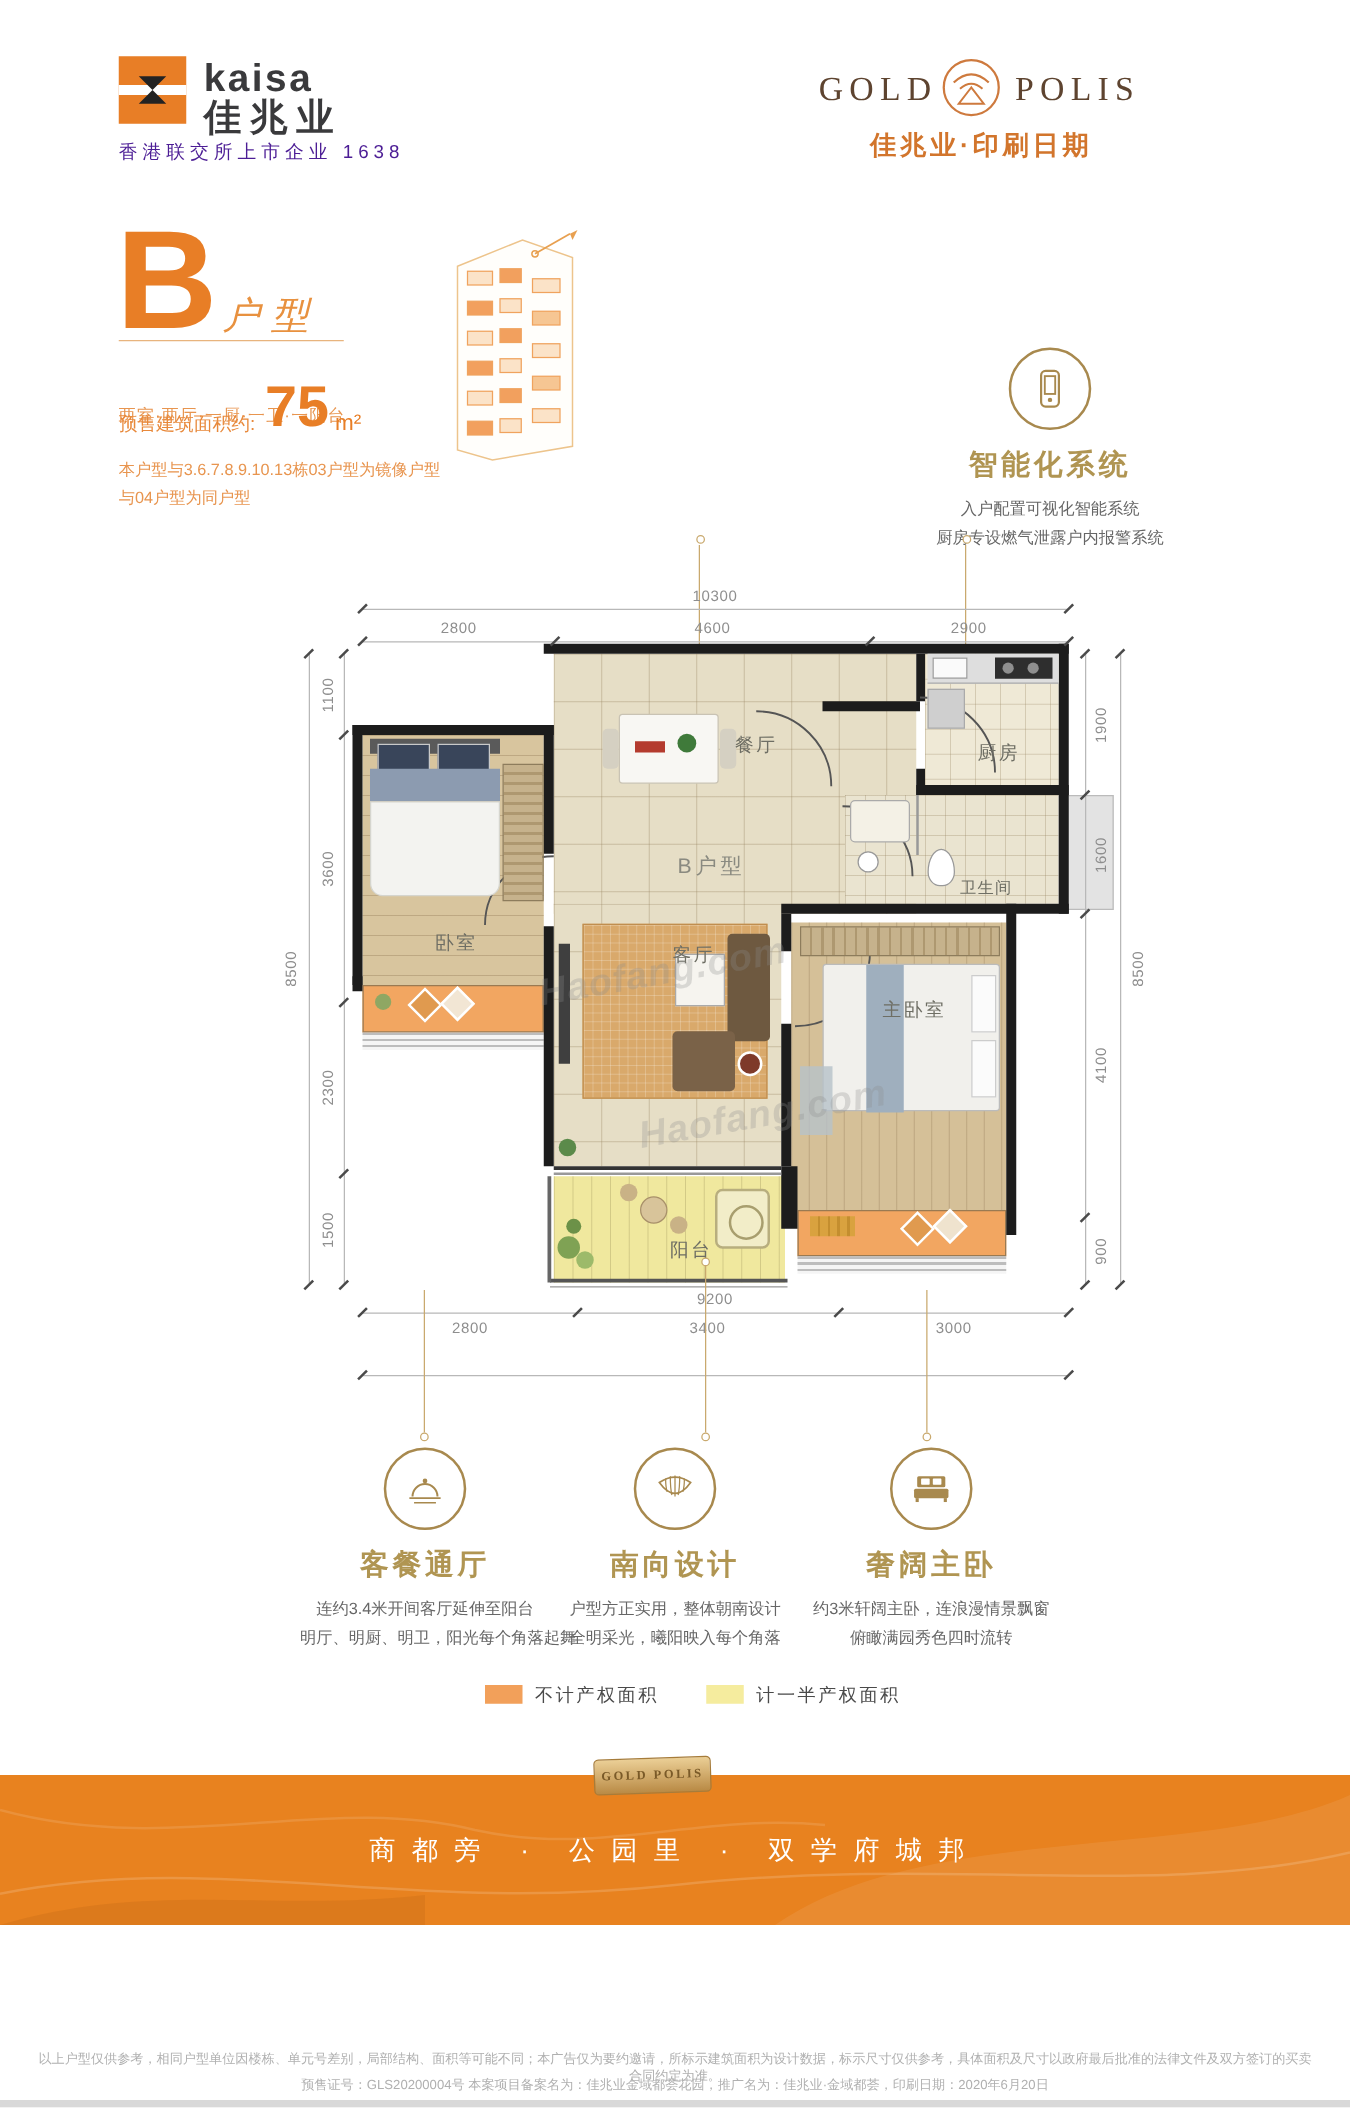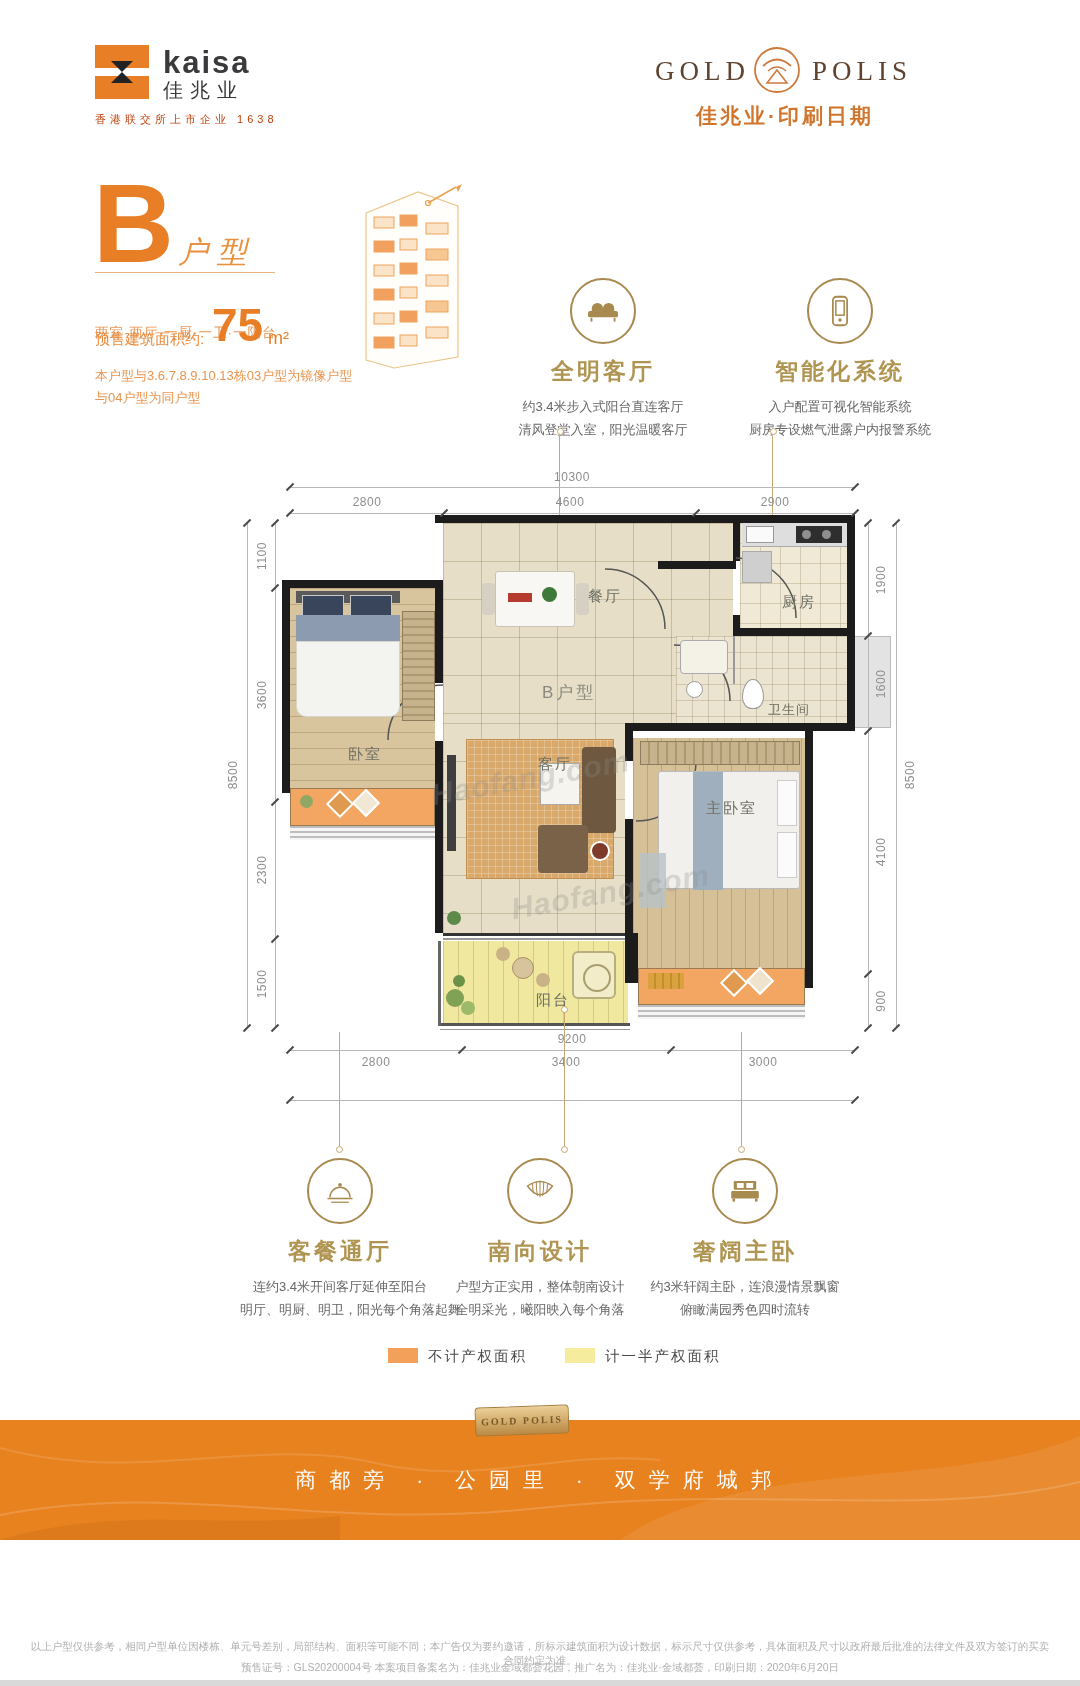--- a/index.html
+++ b/index.html
@@ -1,22 +1,22 @@
 <!DOCTYPE html>
 <html><head>
 <meta charset="utf-8">
 <style>
   html,body{margin:0;padding:0;background:#f2f2f2;}
   .page{position:relative;width:1080px;height:1686px;margin:0 auto;background:#ffffff;
         font-family:"Liberation Sans","DejaVu Sans",sans-serif;overflow:hidden;}
   .abs{position:absolute;}
   
   .kaisa-en{font-size:31px;font-weight:bold;color:#3A3A3C;letter-spacing:2px;line-height:1;}
-  .kaisa-cn{font-size:20px;font-weight:normal;color:#3A3A3C;letter-spacing:7px;line-height:1;}
-  .kaisa-sub{font-size:11px;color:#c2410c;letter-spacing:4px;}
+  .kaisa-cn{font-size:30px;font-weight:bold;color:#3A3A3C;letter-spacing:7px;line-height:1;}
+  .kaisa-sub{font-size:15px;color:#4c1d95;letter-spacing:4px;}
   .gp-word{font-family:"Liberation Serif","DejaVu Serif",serif;font-size:27px;color:#5E4430;letter-spacing:5px;}
   .gp-cn{font-size:21px;font-weight:bold;color:#D2752C;letter-spacing:3px;}
   
   .bletter{font-size:112px;font-weight:bold;color:#E87E26;line-height:.82;}
   .btype{font-size:30px;color:#E8913F;letter-spacing:9px;}
   .bline{position:absolute;height:1px;background:#E8B47E;}
   .blayout{font-size:13.5px;color:#E8954F;letter-spacing:1px;}
   .barea-l{font-size:15px;color:#E8893B;}
   .barea-v{font-size:46px;font-weight:bold;color:#E87E26;line-height:.9;}
   .barea-u{font-size:18px;color:#E87E26;}
@@ -125,35 +125,20 @@
       <rect x="16" y="154" width="20" height="11" fill="#F2A05E"></rect>
         <rect x="42" y="152" width="17" height="11"></rect>
       <rect x="68" y="40" width="22" height="11"></rect>
         <rect x="68" y="66" width="22" height="11" fill="#F6C693"></rect>
       <rect x="68" y="92" width="22" height="11"></rect>
         <rect x="68" y="118" width="22" height="11" fill="#F6C693"></rect>
       <rect x="68" y="144" width="22" height="11"></rect>
     </g>
   </svg>
 
-  <div class="feature" style="left:493px;top:278px;width:220px;">
-    <div class="fcircle">
-      <svg width="40" height="40" viewBox="0 0 64 64">
-        <path d="M14,28 a8,8 0 0 1 18,0 a8,8 0 0 1 18,0 v6 H14 Z" fill="#A8894E"></path>
-        <rect x="8" y="32" width="48" height="10" rx="3" fill="#A8894E"></rect>
-        <rect x="12" y="43" width="3" height="6" fill="#A8894E"></rect>
-          <rect x="49" y="43" width="3" height="6" fill="#A8894E"></rect>
-      </svg>
-    </div>
-    <div class="ftitle">全明客厅</div>
-    <div class="fdesc">
-      <div>约3.4米步入式阳台直连客厅</div>
-      <div>清风登堂入室，阳光温暖客厅</div>
-    </div>
-  </div>
   <div class="feature" style="left:730px;top:278px;width:220px;">
     <div class="fcircle">
       <svg width="38" height="38" viewBox="0 0 64 64">
         <rect x="20" y="8" width="24" height="48" rx="6" fill="none" stroke="#A8894E" stroke-width="3"></rect>
         <rect x="25" y="15" width="14" height="24" fill="none" stroke="#A8894E" stroke-width="2.5"></rect>
         <circle cx="32" cy="47" r="3" fill="#A8894E"></circle>
       </svg>
     </div>
     <div class="ftitle">智能化系统</div>
     <div class="fdesc">

